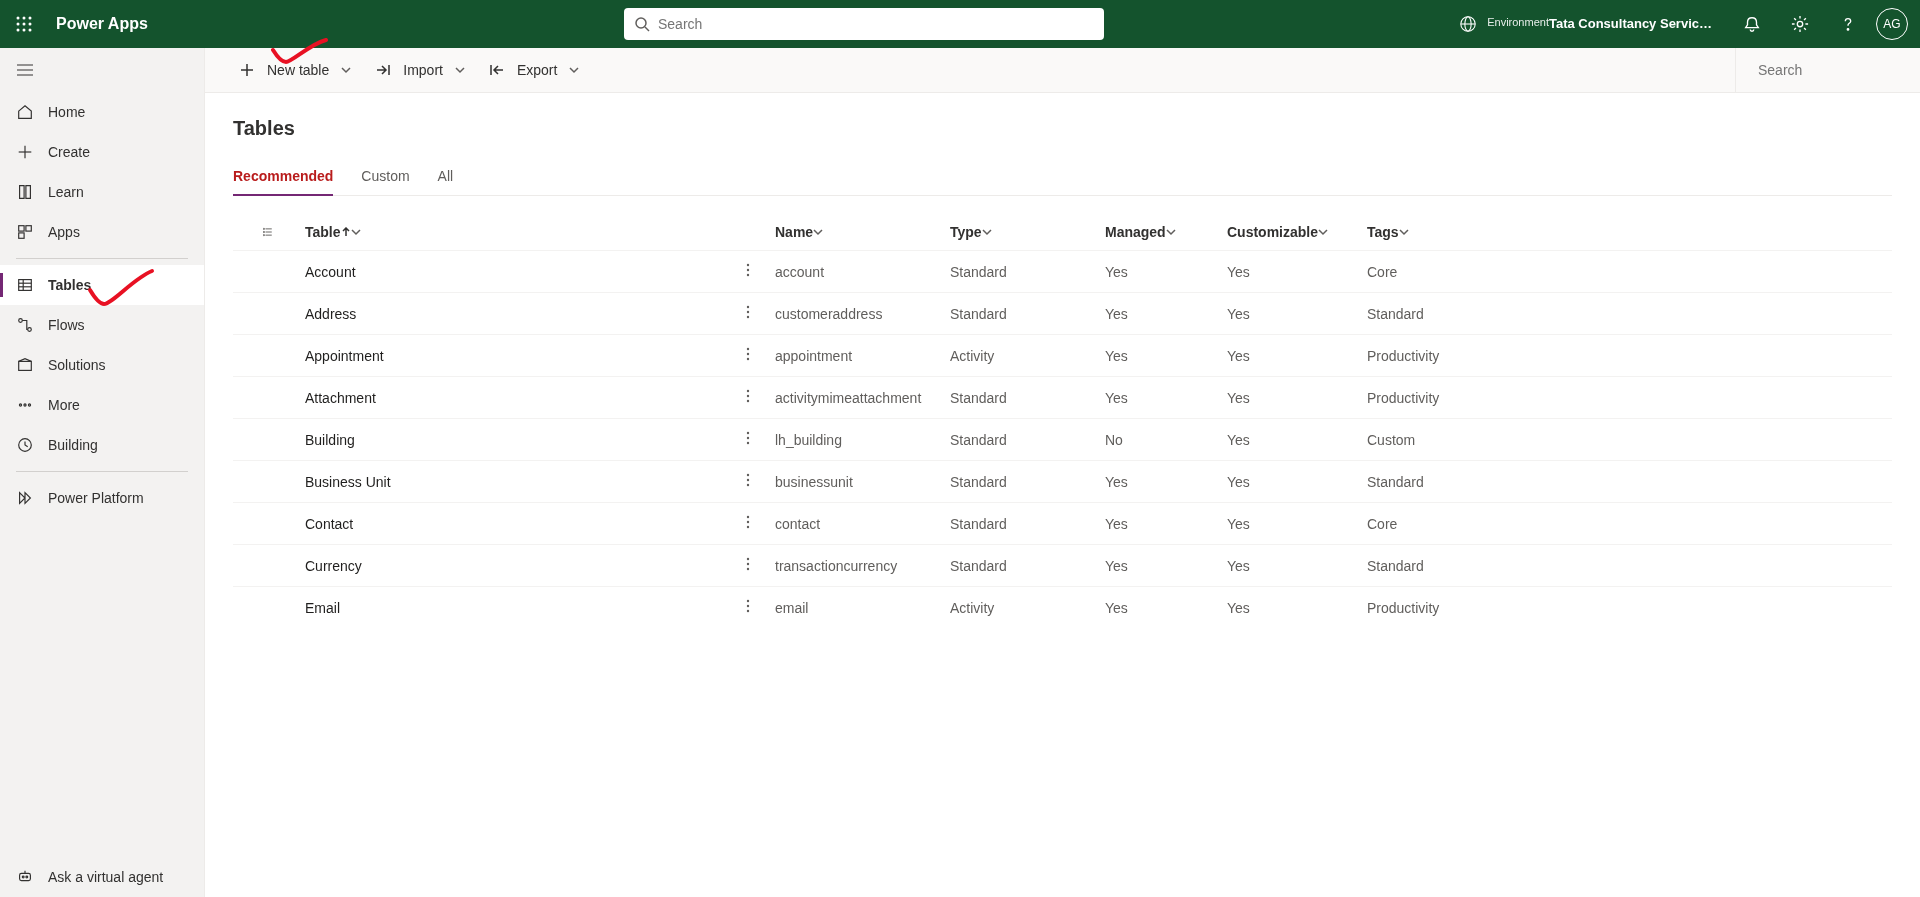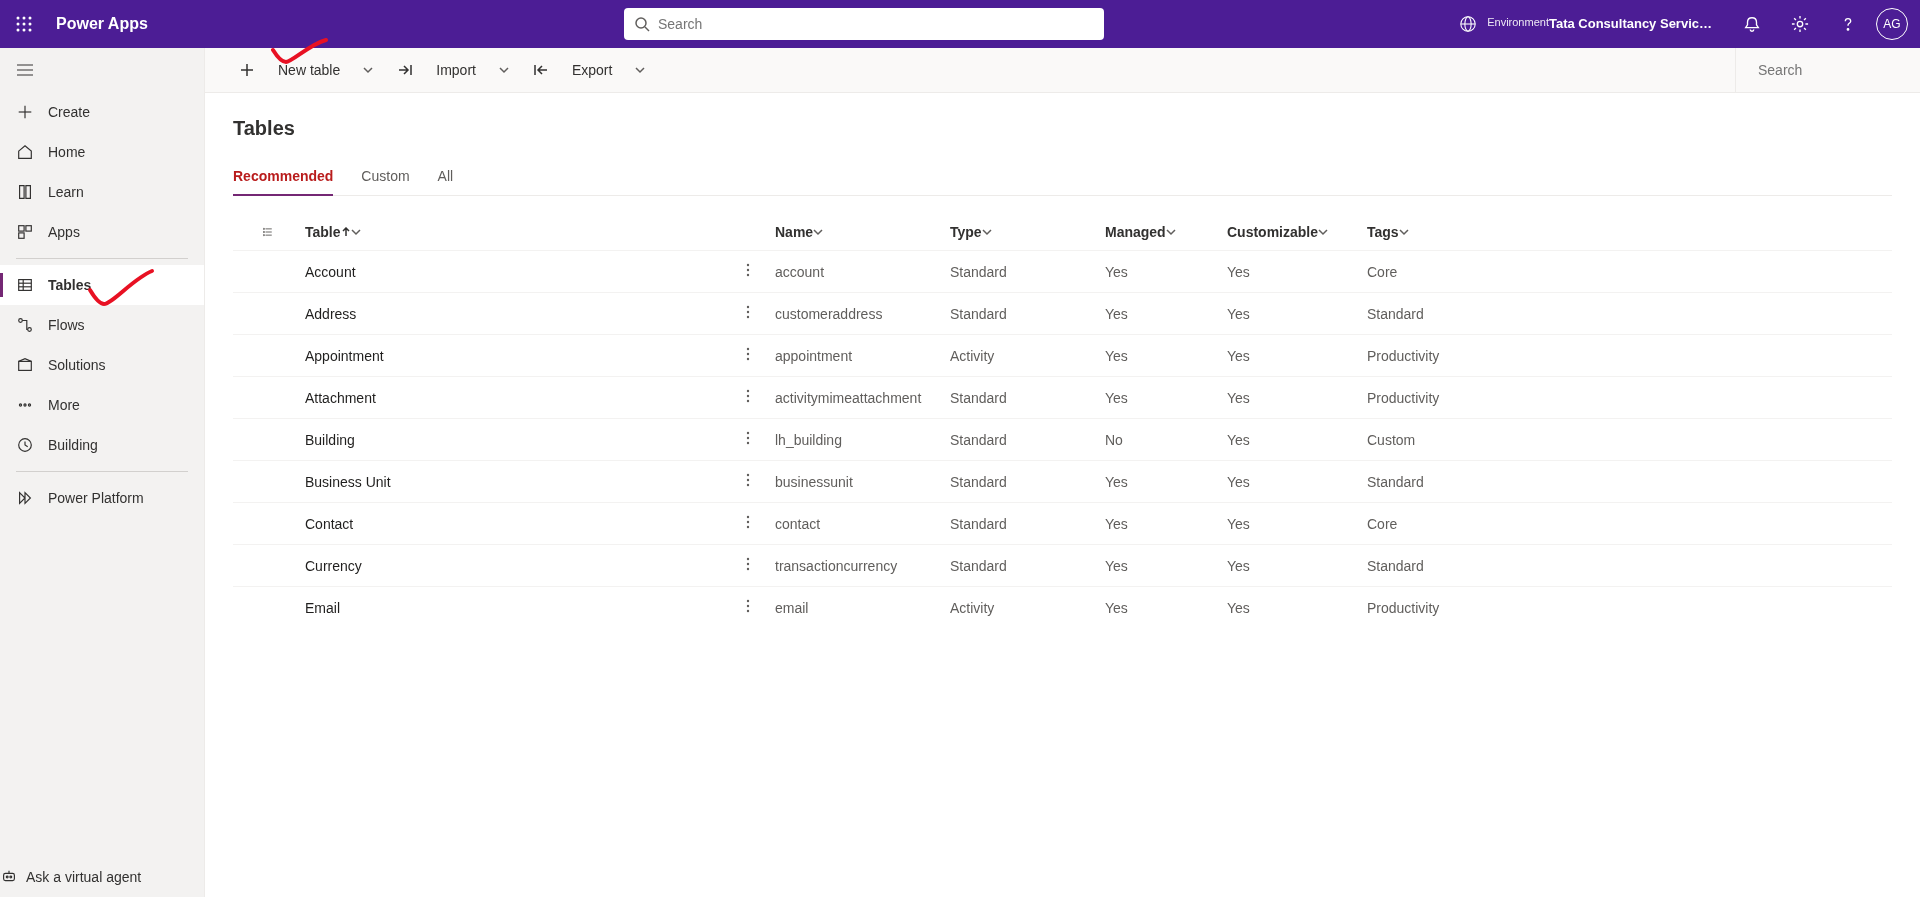--- a/index.html
+++ b/index.html
@@ -1,19 +1,19 @@
 <!DOCTYPE html>
 <html><head>
 <meta charset="utf-8">
 <style>
   * { box-sizing: border-box; margin: 0; padding: 0; }
   body { font-family: "Segoe UI", -apple-system, sans-serif; font-size: 14px; color: #323130; background: #faf9f8; overflow: hidden; }
 
   
-  .top-header { height: 48px; background: #4c1d95; display: flex; align-items: center; color: #fff; }
+  .top-header { height: 48px; background: #14532d; display: flex; align-items: center; color: #fff; }
   .waffle { width: 48px; height: 48px; display: flex; align-items: center; justify-content: center; cursor: pointer; }
   .waffle svg { width: 16px; height: 16px; fill: #fff; }
   .app-title { font-weight: 600; font-size: 16px; margin-left: 8px; white-space: nowrap; }
   .search-bar { width: 480px; height: 32px; background: #fff; border-radius: 4px; display: flex; align-items: center; padding: 0 10px; margin-left: auto; margin-right: auto; position: absolute; left: 50%; transform: translateX(-70%); }
   .search-bar svg { width: 16px; height: 16px; fill: #605e5c; margin-right: 8px; }
   .search-bar input { border: none; outline: none; font-size: 14px; flex: 1; }
   .header-right { margin-left: auto; display: flex; align-items: center; height: 100%; }
   .env-block { display: flex; align-items: center; padding: 0 16px; gap: 10px; }
   .env-block svg { width: 18px; height: 18px; fill: none; stroke: #fff; stroke-width: 1.2; }
   .env-text { display: flex; flex-direction: row; line-height: 1.2; }
@@ -27,28 +27,28 @@
   .layout { display: flex; height: calc(100vh - 48px); }
   .sidebar { width: 205px; background: #f3f2f1; border-right: 1px solid #edebe9; display: flex; flex-direction: column; }
   .hamburger { height: 44px; display: flex; align-items: center; padding-left: 16px; cursor: pointer; }
   .hamburger svg { width: 18px; height: 14px; stroke: #323130; }
   .nav-item { height: 40px; display: flex; align-items: center; padding-left: 16px; cursor: pointer; gap: 14px; font-size: 14px; color: #323130; position: relative; }
   .nav-item.active { background: #fff; font-weight: 600; }
   .nav-item.active::before { content:""; position: absolute; left: 0; top: 8px; bottom: 8px; width: 3px; background: #742774; }
   .nav-item svg { width: 18px; height: 18px; fill: none; stroke: #323130; stroke-width: 1.3; }
   .nav-divider { height: 1px; background: #d2d0ce; margin: 6px 16px; }
   .nav-spacer { flex: 1; }
-  .ask-agent { height: 40px; display: flex; align-items: center; gap: 8px; font-size: 14px; cursor: pointer; }
+  .ask-agent { height: 40px; display: flex; align-items: center; gap: 14px; padding-left: 16px; font-size: 14px; cursor: pointer; }
   .ask-agent svg { width: 18px; height: 18px; stroke: #323130; fill: none; stroke-width: 1.3; }
 
   
   .main { flex: 1; display: flex; flex-direction: column; background: #fff; }
   .cmdbar-wrap { display: flex; border-bottom: 1px solid #edebe9; background: #faf9f8; }
   .cmdbar { display: flex; align-items: center; height: 44px; padding-left: 24px; gap: 4px; flex: 1; }
-  .cmd-btn { display: flex; align-items: center; gap: 23px; padding: 6px 10px; cursor: pointer; border-radius: 2px; color: #323130; font-size: 14px; }
+  .cmd-btn { display: flex; align-items: center; gap: 12px; padding: 6px 10px; cursor: pointer; border-radius: 2px; color: #323130; font-size: 14px; }
   .cmd-btn svg.lead { width: 16px; height: 16px; stroke: #323130; fill: none; stroke-width: 1.5; }
   .cmd-btn svg.chev { width: 10px; height: 10px; stroke: #605e5c; fill: none; stroke-width: 1.5; }
   .cmdbar-search { width: 185px; border-left: 1px solid #edebe9; display: flex; align-items: center; padding: 0 14px; gap: 8px; }
   .cmdbar-search svg { width: 16px; height: 16px; stroke: #605e5c; fill: none; stroke-width: 1.5; }
   .cmdbar-search input { border: none; outline: none; background: transparent; font-size: 14px; flex: 1; }
 
   
   .content { padding: 24px 28px 12px 28px; background: #fff; flex: 1; overflow: auto; position: relative; }
   .page-title { font-size: 20px; font-weight: 600; margin-bottom: 22px; }
   .tabs { display: flex; gap: 28px; border-bottom: 1px solid #edebe9; margin-bottom: 18px; }
@@ -145,30 +145,30 @@
     <div class="hamburger">
       <svg viewBox="0 0 18 14">
           <line x1="1" y1="2" x2="17" y2="2"></line>
           <line x1="1" y1="7" x2="17" y2="7"></line>
           <line x1="1" y1="12" x2="17" y2="12"></line>
         </svg>
     </div>
 
     <div class="nav-item">
       <svg viewBox="0 0 20 20">
+          <path d="M3 9l7-6 7 6v8H3z"></path>
+        </svg>
+      <span>Home</span>
+    </div>
+    <div class="nav-item">
+      <svg viewBox="0 0 20 20">
           <line x1="10" y1="3" x2="10" y2="17"></line>
           <line x1="3" y1="10" x2="17" y2="10"></line>
         </svg>
       <span>Create</span>
-    </div>
-    <div class="nav-item">
-      <svg viewBox="0 0 20 20">
-          <path d="M3 9l7-6 7 6v8H3z"></path>
-        </svg>
-      <span>Home</span>
     </div>
     <div class="nav-item">
       <svg viewBox="0 0 20 20">
           <path d="M4 3h5v14H4zM11 3h5v14h-5z"></path>
         </svg>
       <span>Learn</span>
     </div>
     <div class="nav-item">
       <svg viewBox="0 0 20 20">
           <rect x="3" y="3" width="6" height="6"></rect>

